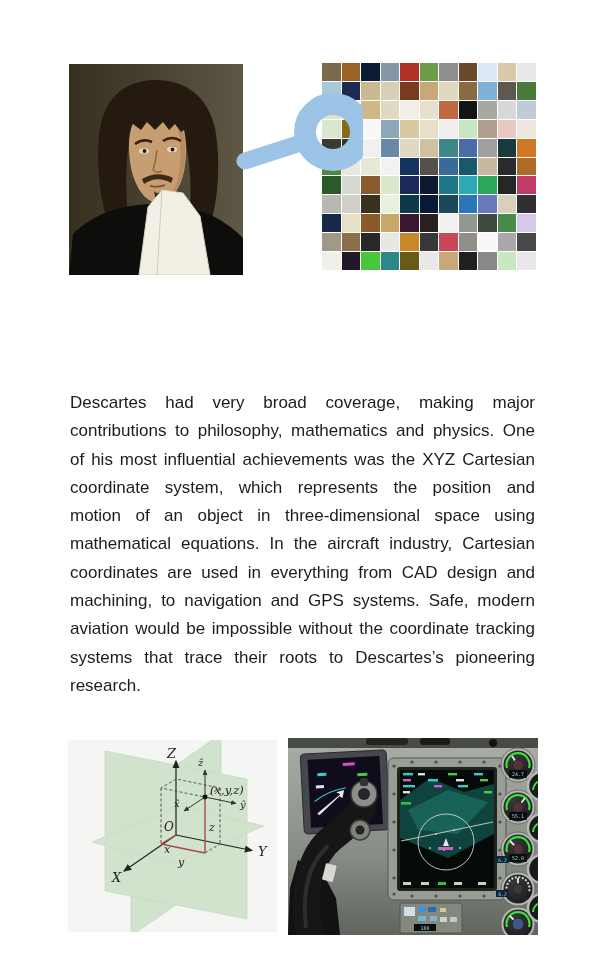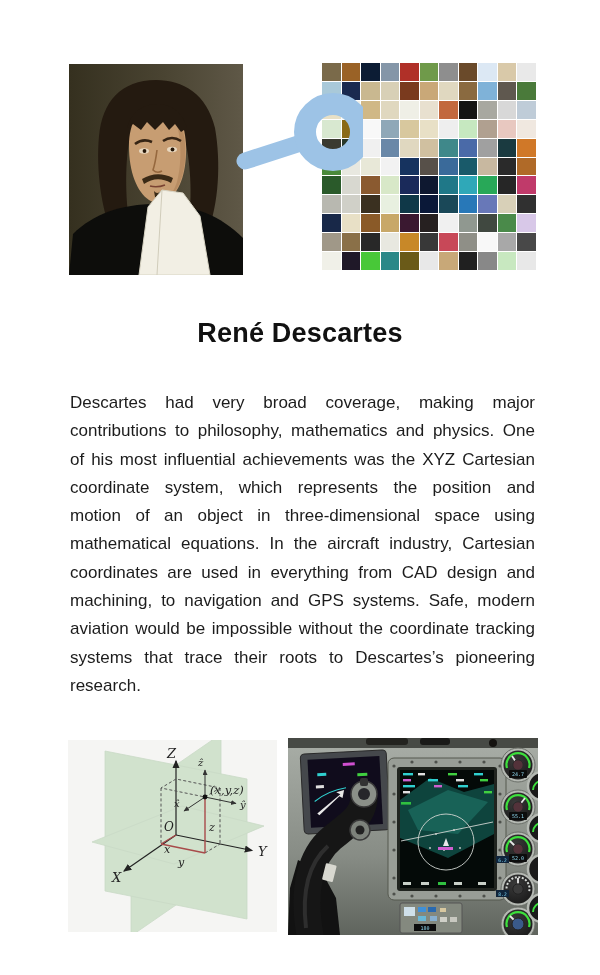--- a/index.html
+++ b/index.html
@@ -197,21 +197,20 @@
       <div class="tile" style="background: rgb(136, 136, 136);"></div>
       <div class="tile" style="background: rgb(200, 232, 192);"></div>
       <div class="tile" style="background: rgb(232, 232, 232);"></div>
     </div>
 
   <svg class="abs magnifier" viewBox="0 0 135 102">
     <line x1="79" y1="57" x2="17" y2="77" stroke-width="17" stroke-linecap="round" stroke="#9DC3E6"></line>
     <circle cx="105" cy="48" r="28" fill="none" stroke-width="22" stroke="#9DC3E6"></circle>
   </svg>
 
-  <div class="abs title">René Descartes</div>
 
   <div class="abs body-text">Descartes had very broad coverage, making major contributions to philosophy, mathematics and physics. One of his most influential achievements was the XYZ Cartesian coordinate system, which represents the position and motion of an object in three-dimensional space using mathematical equations. In the aircraft industry, Cartesian coordinates are used in everything from CAD design and machining, to navigation and GPS systems. Safe, modern aviation would be impossible without the coordinate tracking systems that trace their roots to Descartes’s pioneering research.</div>
 
   <svg class="abs diagram" viewBox="0 0 209 192">
     <defs>
       <marker id="arrow" markerWidth="8" markerHeight="8" refX="6" refY="3" orient="auto">
         <path d="M0,0 L7,3 L0,6 Z" fill="#222"></path>
       </marker>
       <marker id="arrowS" markerWidth="8" markerHeight="8" refX="5" refY="2.5" orient="auto">
         <path d="M0,0 L5.5,2.5 L0,5 Z" fill="#333"></path>

